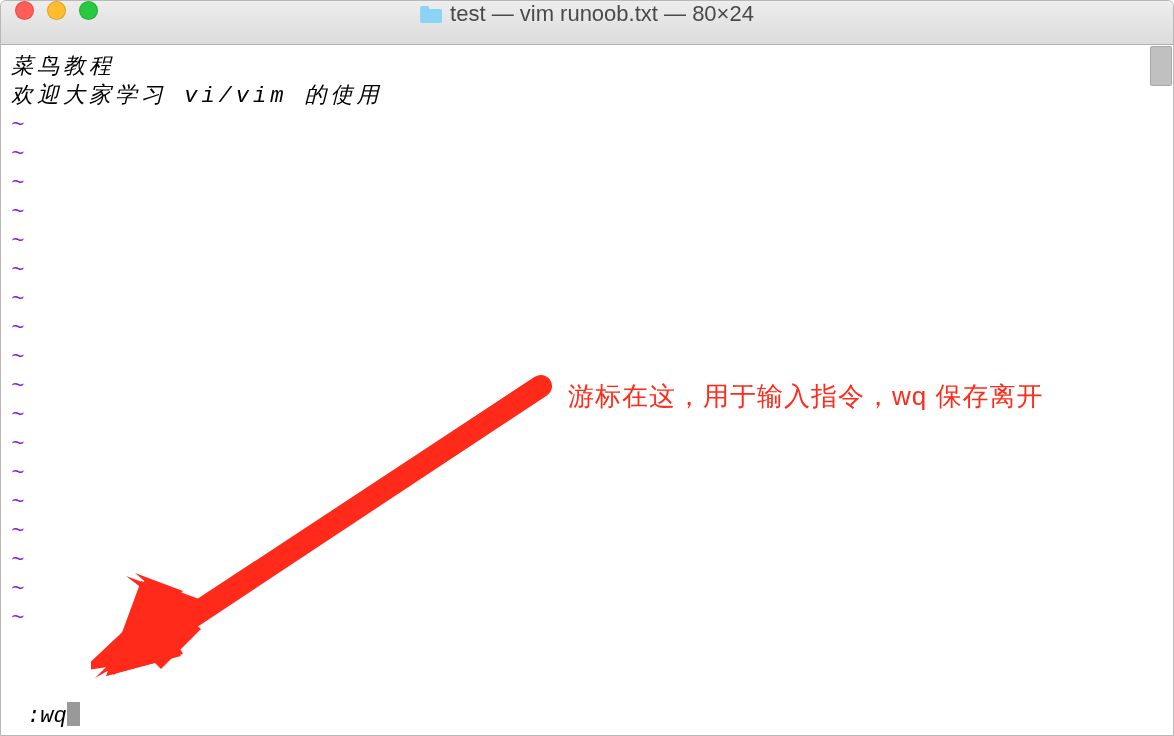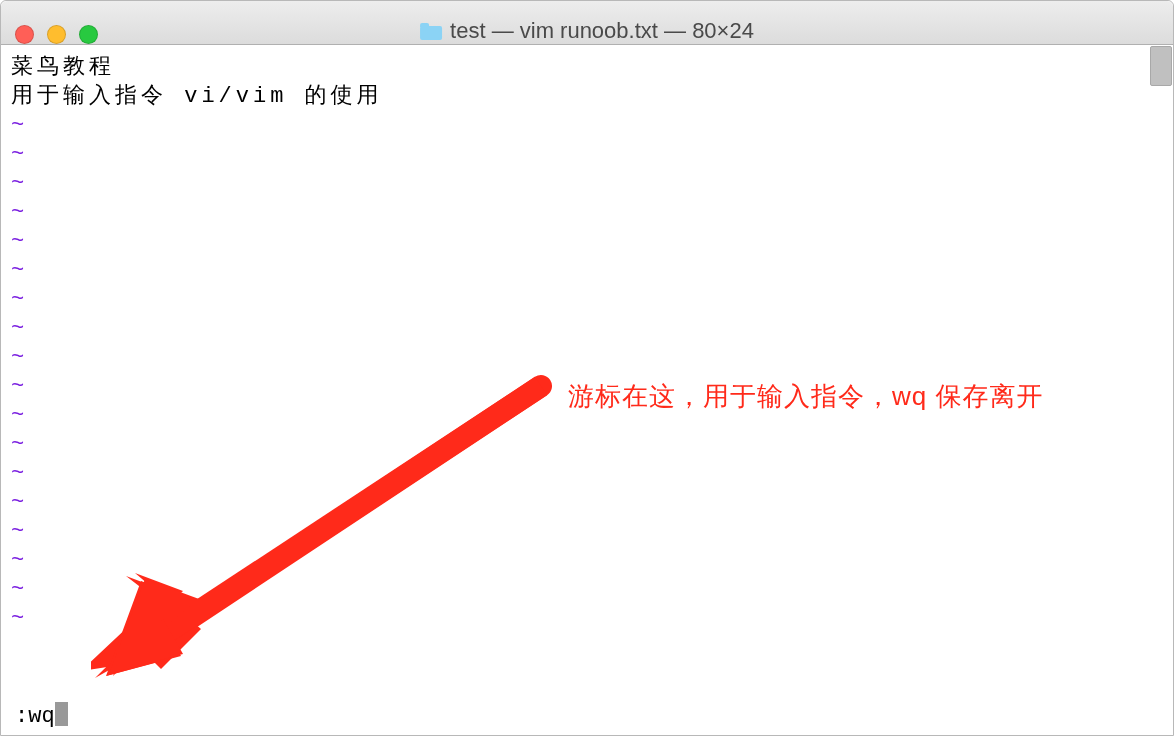--- a/index.html
+++ b/index.html
@@ -23,21 +23,21 @@
       flex-direction: column;
       position: relative;
       background: #fff;
     }
     .titlebar {
       height: 44px;
       background: linear-gradient(to bottom, #ededed, #dcdcdc);
       border-bottom: 1px solid #b0b0b0;
       border-radius: 6px 6px 0 0;
       display: flex;
-      align-items: flex-end;
+      align-items: flex-start;
       position: relative;
     }
     .traffic-lights {
       display: flex;
       align-items: center;
       gap: 13px;
       padding-left: 14px;
     }
     .traffic-light {
       width: 19px;
@@ -91,37 +91,38 @@
       font-size: 22px;
       line-height: 29px;
       overflow: hidden;
     }
     .terminal-content {
       position: absolute;
       top: 8px;
       left: 10px;
       right: 24px;
       bottom: 0;
+      font-style: italic;
     }
     .content-line {
       white-space: pre;
       color: #000;
       letter-spacing: 1px;
     }
     .content-line-cjk {
       letter-spacing: 4px;
     }
     .tilde {
       color: #7a1fe0;
       font-weight: normal;
     }
     .command-line {
       position: absolute;
       bottom: 4px;
-      left: 4px;
+      left: 16px;
       color: #000;
       white-space: pre;
       margin-top: 32px;
     }
     .cursor-block {
       display: inline-block;
       width: 13px;
       height: 24px;
       background: #999;
       vertical-align: text-bottom;
@@ -169,21 +170,21 @@
     </div>
     <div class="title-content">
       <div class="folder-icon"></div>
       <span>test — vim runoob.txt — 80×24</span>
     </div>
   </div>
 
   <div class="terminal-body">
     <div class="terminal-content">
       <div class="content-line content-line-cjk">菜鸟教程</div>
-      <div class="content-line content-line-cjk">用于输入指令 vi/vim 的使用</div>
+      <div class="content-line content-line-cjk">欢迎大家学习 vi/vim 的使用</div>
       <div id="tilde-container">
           <div class="content-line tilde">~</div>
           <div class="content-line tilde">~</div>
           <div class="content-line tilde">~</div>
           <div class="content-line tilde">~</div>
           <div class="content-line tilde">~</div>
           <div class="content-line tilde">~</div>
           <div class="content-line tilde">~</div>
           <div class="content-line tilde">~</div>
           <div class="content-line tilde">~</div>

